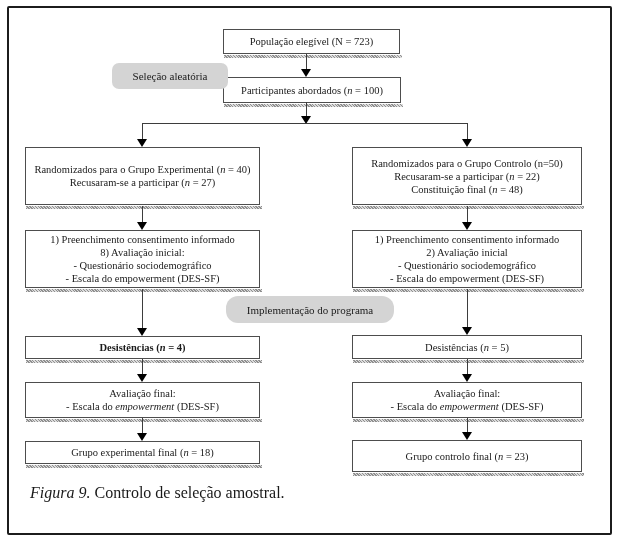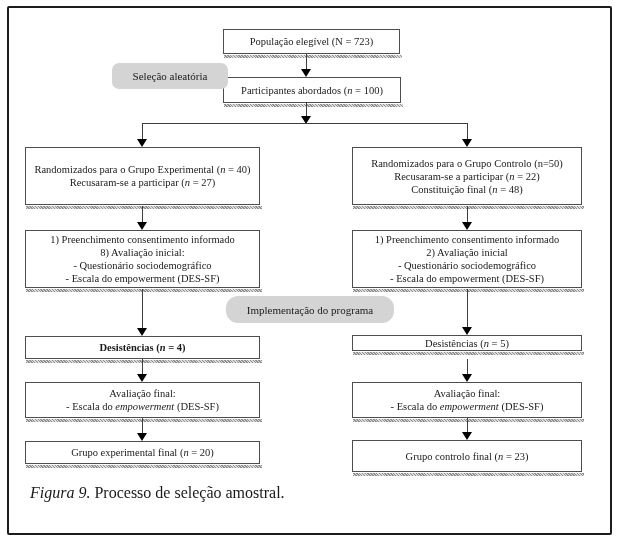--- a/index.html
+++ b/index.html
@@ -84,21 +84,21 @@
   }
 
   
   #box-eligible      { left: 223px; top: 29px;  width: 177px; height: 25px; }
   #box-approached    { left: 223px; top: 77px;  width: 178px; height: 26px; }
   #box-rand-exp      { left: 25px;  top: 147px; width: 235px; height: 58px; }
   #box-rand-ctrl     { left: 352px; top: 147px; width: 230px; height: 58px; }
   #box-consent-exp   { left: 25px;  top: 230px; width: 235px; height: 58px; }
   #box-consent-ctrl  { left: 352px; top: 230px; width: 230px; height: 58px; }
   #box-drop-exp      { left: 25px;  top: 336px; width: 235px; height: 23px; font-weight: bold; }
-  #box-drop-ctrl     { left: 352px; top: 335px; width: 230px; height: 16px; }
+  #box-drop-ctrl     { left: 352px; top: 335px; width: 230px; height: 24px; }
   #box-feval-exp     { left: 25px;  top: 382px; width: 235px; height: 36px; }
   #box-feval-ctrl    { left: 352px; top: 382px; width: 230px; height: 36px; }
   #box-final-exp     { left: 25px;  top: 441px; width: 235px; height: 23px; }
   #box-final-ctrl    { left: 352px; top: 440px; width: 230px; height: 32px; }
 
   #label-selection      { left: 112px; top: 63px;  width: 116px; height: 26px; }
   #label-implementation { left: 226px; top: 296px; width: 168px; height: 27px; border-radius: 12px; }
 
   #arrow-1        { left: 301px; top: 54px;  height: 23px; }
   #arrow-split    { left: 301px; top: 102px; height: 22px; }
@@ -156,21 +156,21 @@
     </div>
   <div class="fbox" id="box-feval-exp">
       <div class="line"><span>Avaliação final:</span></div>
       <div class="line"><span>- Escala do </span><em>empowerment</em><span> (DES-SF)</span></div>
     </div>
   <div class="fbox" id="box-feval-ctrl">
       <div class="line"><span>Avaliação final:</span></div>
       <div class="line"><span>- Escala do </span><em>empowerment</em><span> (DES-SF)</span></div>
     </div>
   <div class="fbox" id="box-final-exp">
-      <div class="line"><span>Grupo experimental final (</span><em>n</em><span> = 20)</span></div>
+      <div class="line"><span>Grupo experimental final (</span><em>n</em><span> = 18)</span></div>
     </div>
   <div class="fbox" id="box-final-ctrl">
       <div class="line"><span>Grupo controlo final (</span><em>n</em><span> = 23)</span></div>
     </div>
 
   <div class="glabel" id="label-selection">Seleção aleatória</div>
   <div class="glabel" id="label-implementation">Implementação do programa</div>
 
   <div class="varrow" id="arrow-1"></div>
   <div class="varrow" id="arrow-split"></div>
@@ -180,16 +180,16 @@
   <div class="varrow" id="arrow-2l"></div>
   <div class="varrow" id="arrow-2r"></div>
   <div class="varrow" id="arrow-3l"></div>
   <div class="varrow" id="arrow-3r"></div>
   <div class="varrow" id="arrow-4l"></div>
   <div class="varrow" id="arrow-4r"></div>
   <div class="varrow" id="arrow-5l"></div>
   <div class="varrow" id="arrow-5r"></div>
 
   <div class="caption">
-    <em>Figura 9.</em><span> Processo de seleção amostral.</span>
+    <em>Figura 9.</em><span> Controlo de seleção amostral.</span>
   </div>
 
 </div>
 
 </body></html>

